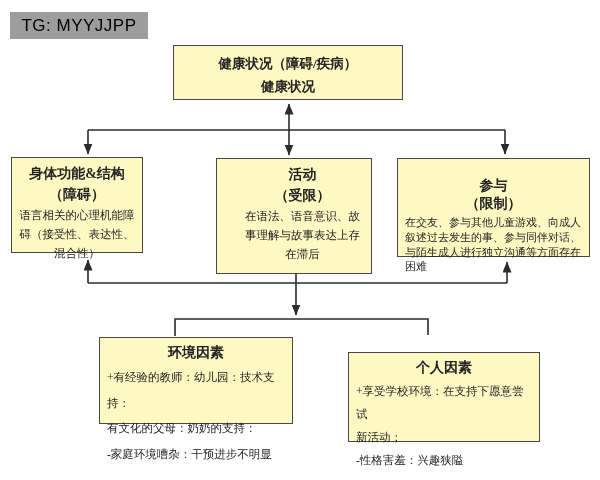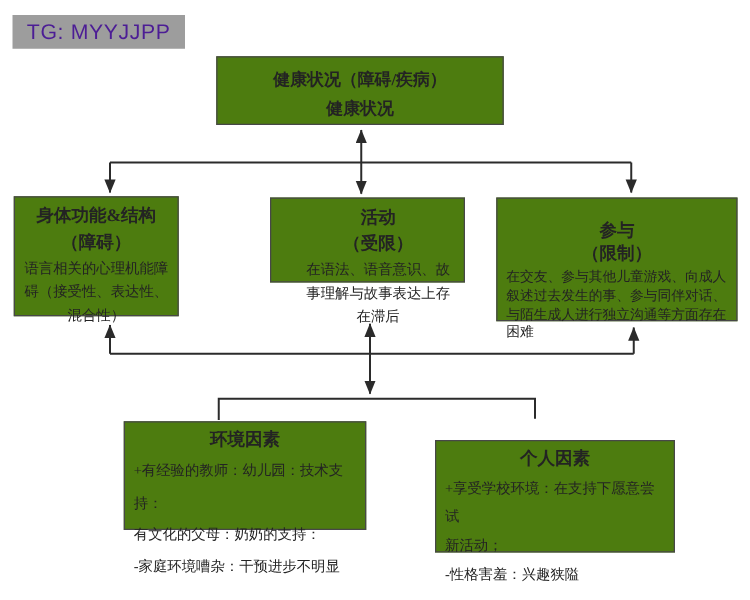--- a/index.html
+++ b/index.html
@@ -2,37 +2,37 @@
 <html><head>
 <meta charset="utf-8">
 <style>
   html,body{margin:0;padding:0;background:#ffffff;}
   .stage{
     position:relative;width:600px;height:480px;background:#ffffff;overflow:hidden;
     font-family:"Liberation Serif","DejaVu Serif",serif;color:#232323;
   }
   
   .badge{
-    position:absolute;background:#9d9d9d;color:#4c1d95;
+    position:absolute;background:#9d9d9d;color:#000000;
     font-family:"Liberation Sans","DejaVu Sans",sans-serif;
     display:flex;align-items:center;justify-content:center;letter-spacing:.5px;
   }
   .badge.tg{left:10px;top:12px;width:138px;height:27px;font-size:17px;}
   .badge.site{left:445px;top:440px;width:155px;height:28px;font-size:18px;background:#ababab;}
   
   .dbox{
-    position:absolute;box-sizing:border-box;background:#4d7c0f;
+    position:absolute;box-sizing:border-box;background:#fef9c3;
     border:1.6px solid #474747;z-index:2;
   }
   .dbox .title{font-weight:700;text-align:center;font-size:14px;line-height:21px;}
   .dbox .body{font-size:11.5px;line-height:19px;text-align:center;padding:1px 6px 0 6px;}
   .box-health{left:173px;top:45px;width:230px;height:55px;padding-top:6px;}
   .box-health .title{font-size:13.5px;line-height:23px;}
   .box-bodyfn{left:11px;top:157px;width:132px;height:96px;padding-top:5px;}
-  .box-activity{left:216px;top:158px;width:156px;height:68px;padding-top:5px;padding-left:17px;}
+  .box-activity{left:216px;top:158px;width:156px;height:116px;padding-top:5px;padding-left:17px;}
   .box-particip{left:397px;top:158px;width:193px;height:99px;padding-top:18px;}
   .box-particip .title{line-height:18px;}
   .box-particip .body{font-size:11px;line-height:14.8px;text-align:left;padding:2px 7px 0 7px;}
   .box-env{left:99px;top:337px;width:194px;height:87px;padding-top:4px;}
   .box-env .body,.box-personal .body{text-align:left;font-size:11.5px;line-height:25.5px;padding:2px 7px 0 7px;}
   .box-personal{left:348px;top:352px;width:192px;height:90px;padding-top:4px;}
   .box-personal .body{line-height:23px;}
   
   svg.arrows{position:absolute;left:0;top:0;z-index:1;}
 </style>

